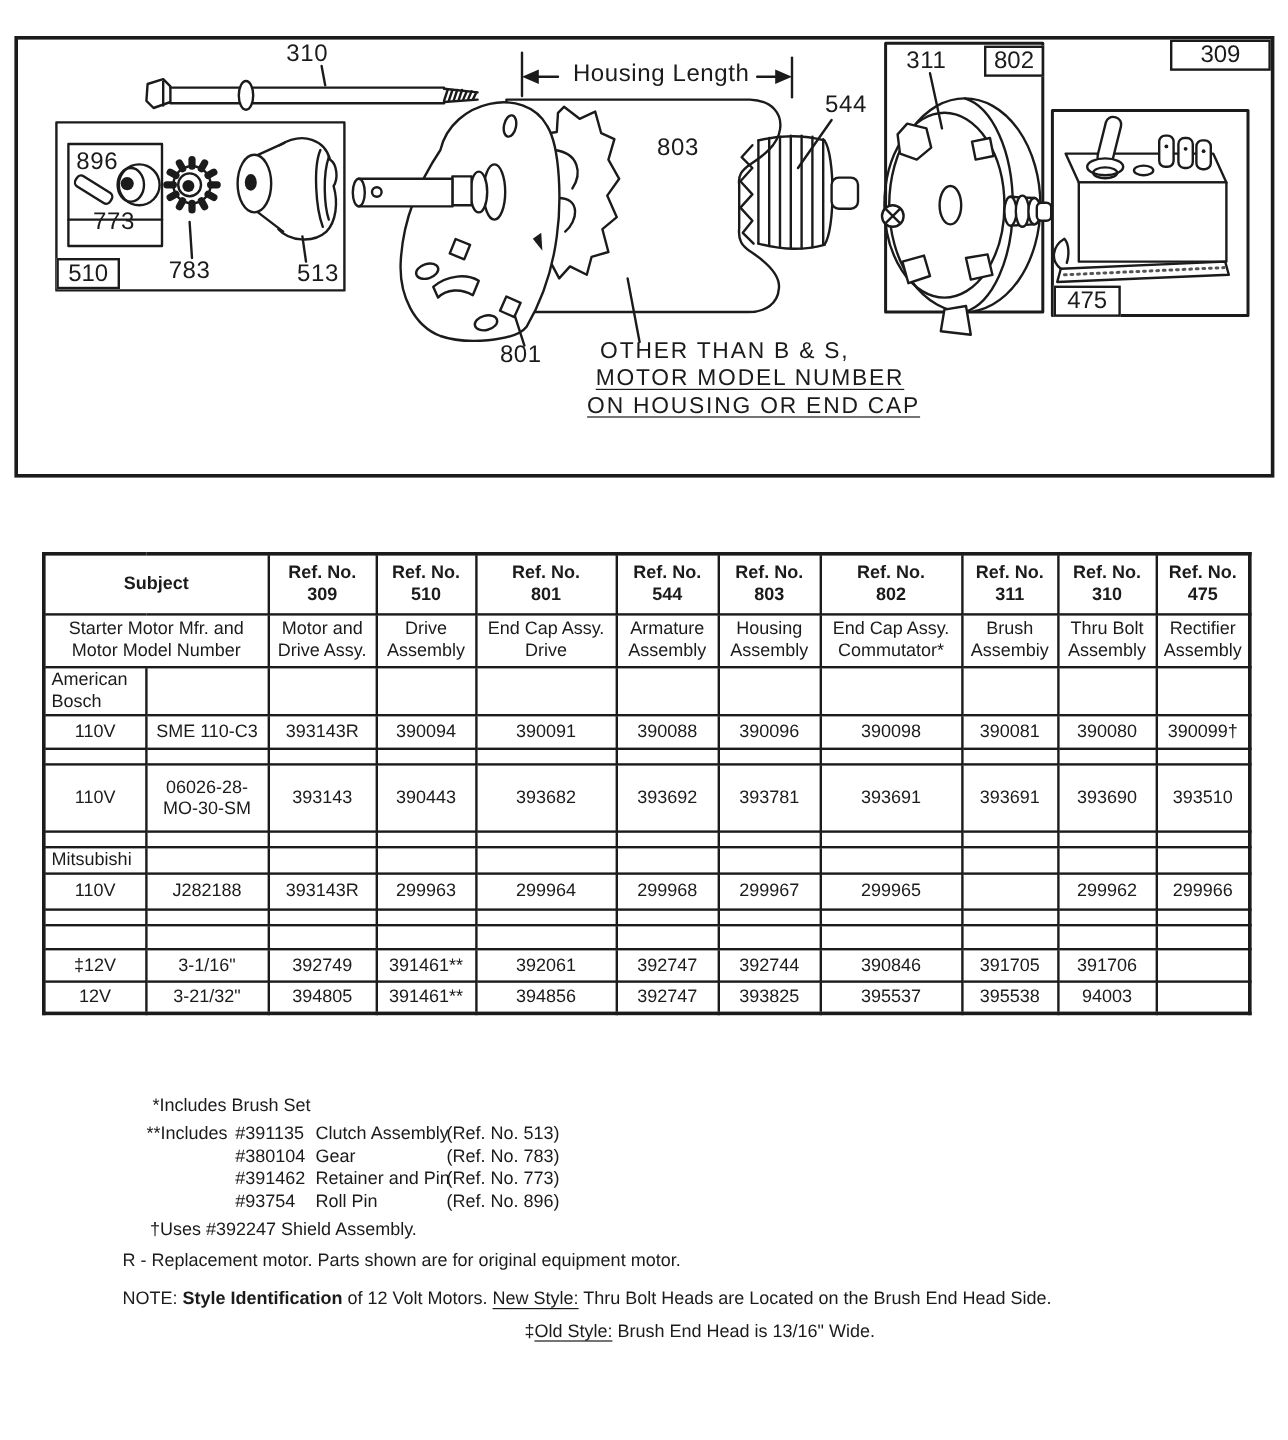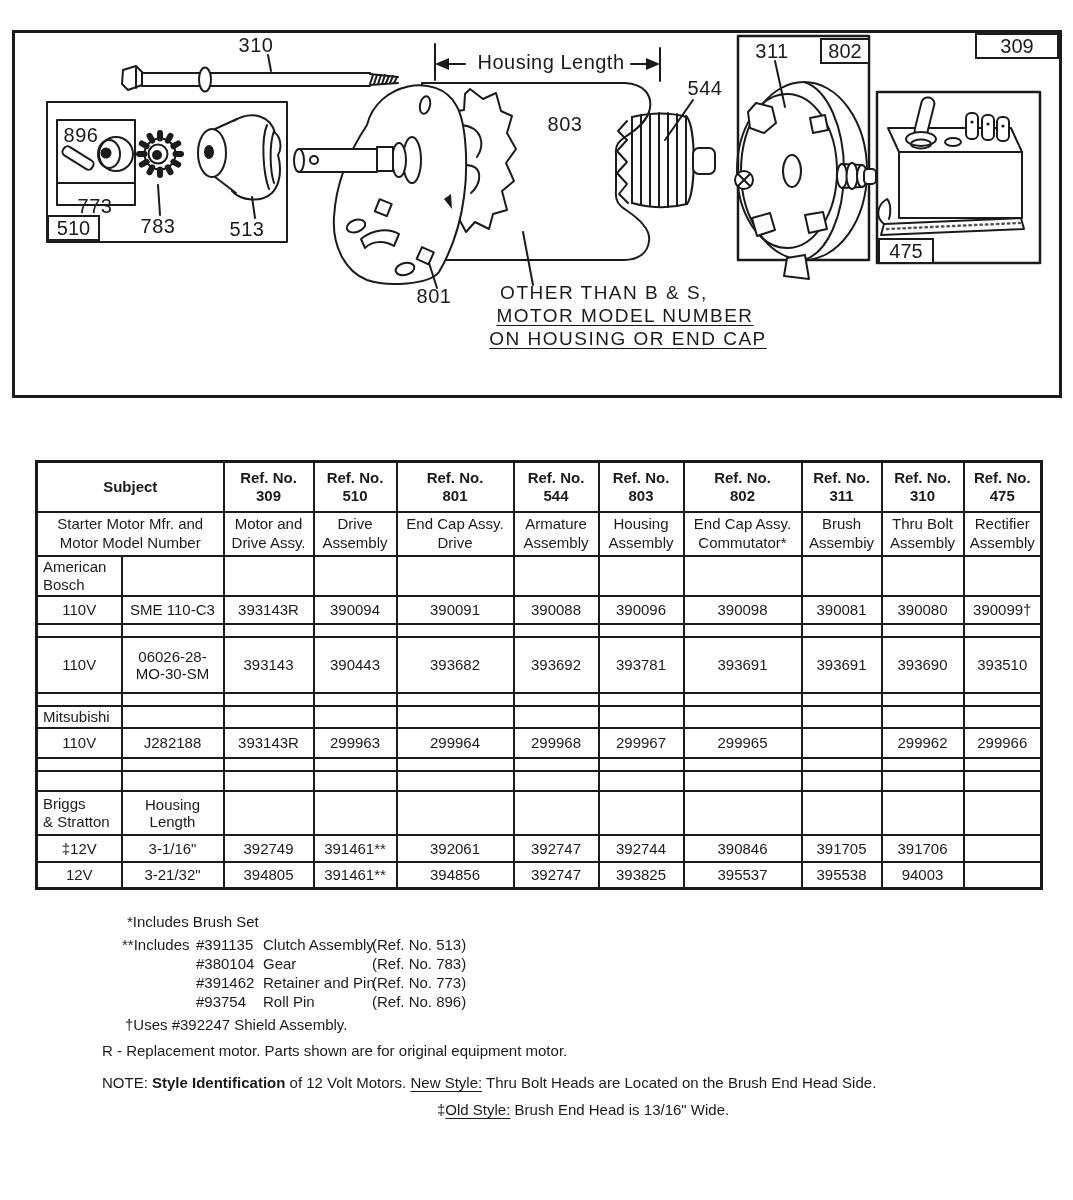--- a/index.html
+++ b/index.html
@@ -193,23 +193,23 @@
       </g>
     </g>
   </svg>
 
   <span class="dlab" style="left:241px;top:12px">310</span>
   <span class="dlab" style="left:536px;top:29px">Housing Length</span>
   <span class="dlab" style="left:690px;top:55px">544</span>
   <span class="dlab" style="left:550px;top:91px">803</span>
   <span class="dlab" style="left:757px;top:18px">311</span>
   <span class="dlab" style="left:66px;top:102px">896</span>
-  <span class="dlab" style="left:80px;top:173px">773</span>
+  <span class="dlab" style="left:80px;top:152px">773</span>
   <span class="dlab" style="left:143px;top:193px">783</span>
-  <span class="dlab" style="left:232px;top:196px">513</span>
+  <span class="dlab" style="left:250px;top:196px">513</span>
   <span class="dlab" style="left:419px;top:263px">801</span>
 
   <span class="dbox" style="left:32px;top:182px;width:53px;height:26px">510</span>
   <span class="dbox" style="left:805px;top:5px;width:50px;height:26px">802</span>
   <span class="dbox" style="left:863px;top:205px;width:56px;height:26px">475</span>
   <span class="dbox" style="left:960px;top:0;width:84px;height:26px">309</span>
 
   <span class="callout" style="left:589px;top:260px">OTHER THAN B &amp; S,</span>
   <span class="callout u" style="left:610px;top:283px">MOTOR MODEL NUMBER</span>
   <span class="callout u" style="left:613px;top:306px">ON HOUSING OR END CAP</span>
@@ -383,33 +383,20 @@
         <td></td>
         <td></td>
         <td></td>
         <td></td>
         <td></td>
         <td></td>
       </tr>
     <tr class="empty" style="height:20px">
         <td></td>
         <td></td>
-        <td></td>
-        <td></td>
-        <td></td>
-        <td></td>
-        <td></td>
-        <td></td>
-        <td></td>
-        <td></td>
-        <td></td>
-      </tr>
-    <tr class="mfr" style="height:44px">
-        <td>Briggs &amp;&nbsp;Stratton</td>
-        <td>Housing Length</td>
         <td></td>
         <td></td>
         <td></td>
         <td></td>
         <td></td>
         <td></td>
         <td></td>
         <td></td>
         <td></td>
       </tr>

